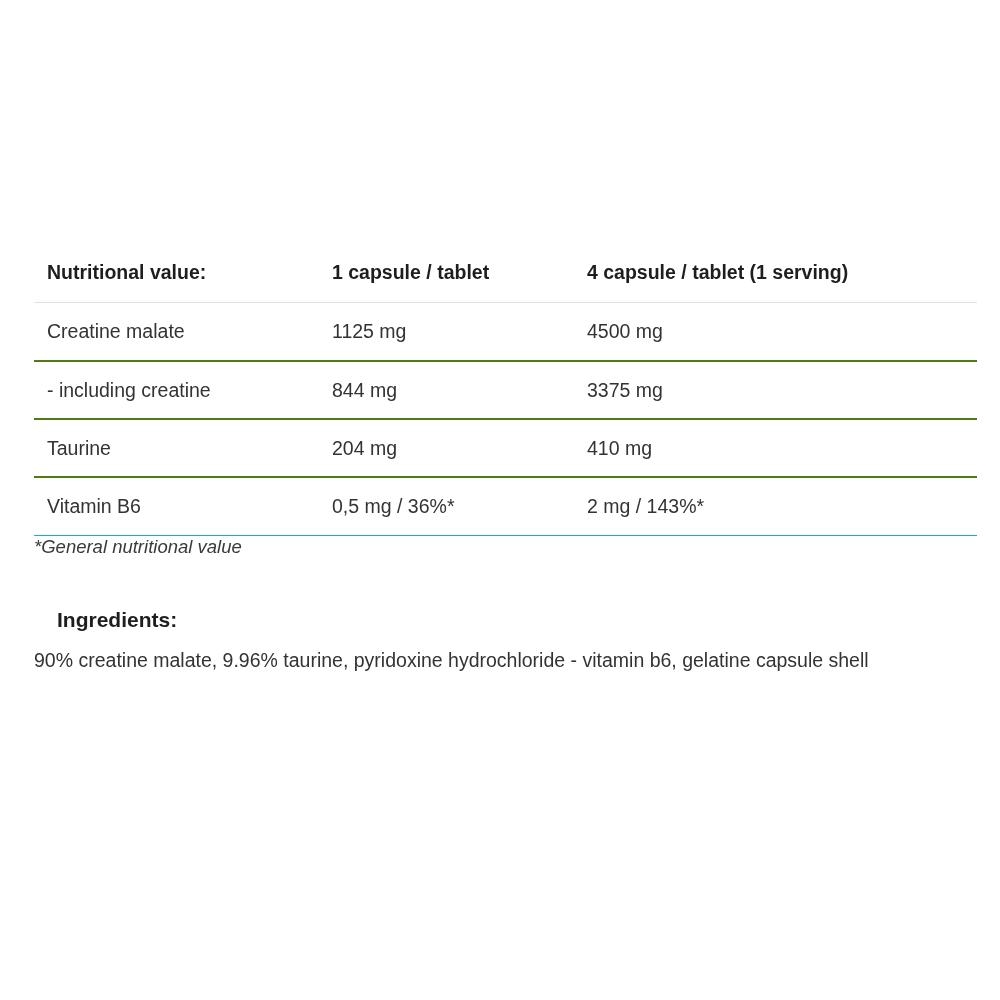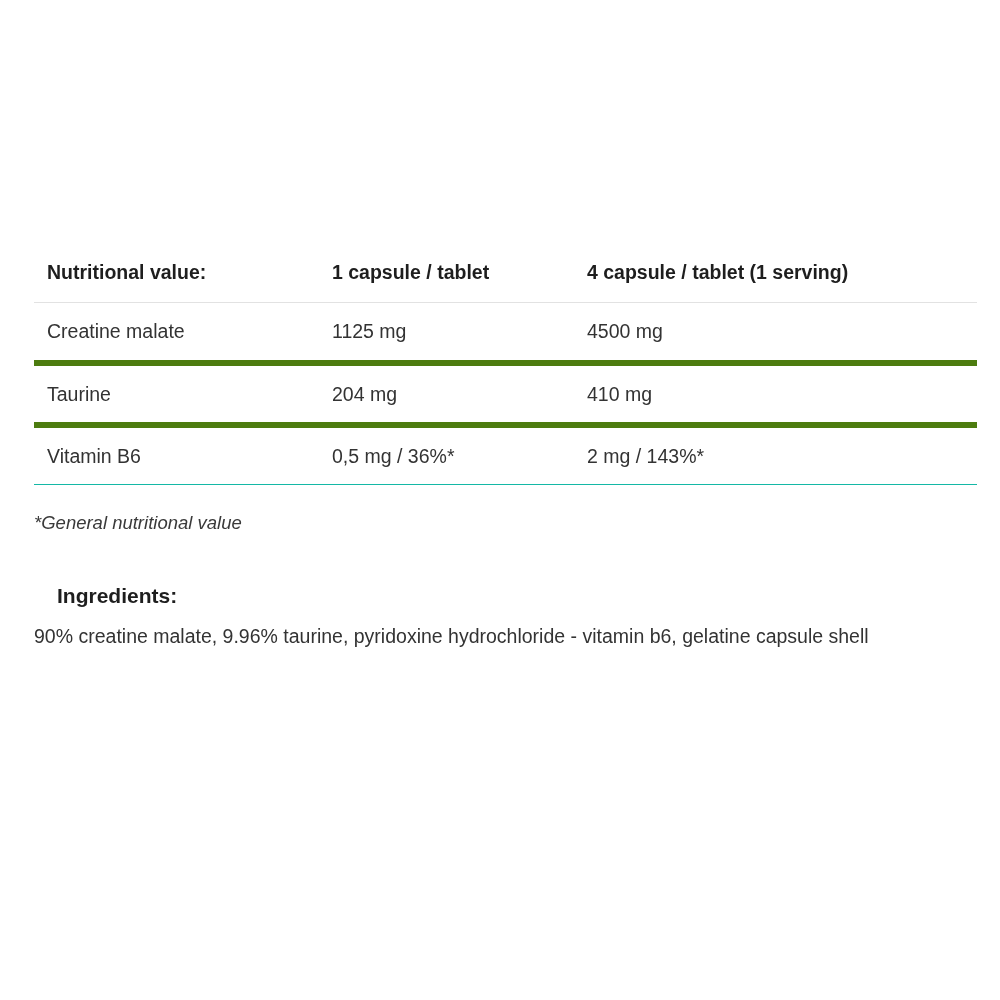--- a/index.html
+++ b/index.html
@@ -43,36 +43,35 @@
     font-weight: bold;
     color: #1e1e1e;
     font-size: 19.5px;
     padding-bottom: 17px;
     padding-top: 4px;
   }
   table.nutrition thead tr {
     border-bottom: 1px solid #e2e2e2;
   }
   table.nutrition tbody tr {
-    border-bottom: 6px solid #4d7c0f;
+    border-bottom: 2px solid #4d7c0f;
   }
   table.nutrition tbody tr:last-child {
     border-bottom: 1px solid #14b8a6;
   }
   table.nutrition tbody td {
     color: #333333;
     font-weight: normal;
   }
   .col-name { width: 285px; padding-left: 13px !important; }
   .col-one  { width: 255px; }
   .col-four { width: 390px; }
   thead .col-name { padding-left: 13px !important; }
 
   .footnote {
-    margin-top: 27px;
     margin-left: 0px;
     font-size: 18.5px;
     font-style: italic;
     color: #3a3a3a;
   }
   .ingredients-title {
     margin-top: 50px;
     font-size: 21px;
     font-weight: bold;
     color: #1e1e1e;
@@ -100,20 +99,25 @@
           <th class="col-four">4 capsule / tablet (1 serving)</th>
         </tr>
       </thead>
       <tbody>
         <tr>
           <td class="col-name">Creatine malate</td>
           <td class="col-one">1125 mg</td>
           <td class="col-four">4500 mg</td>
         </tr>
         <tr>
+          <td class="col-name">- including creatine</td>
+          <td class="col-one">844 mg</td>
+          <td class="col-four">3375 mg</td>
+        </tr>
+        <tr>
           <td class="col-name">Taurine</td>
           <td class="col-one">204 mg</td>
           <td class="col-four">410 mg</td>
         </tr>
         <tr>
           <td class="col-name">Vitamin B6</td>
           <td class="col-one">0,5 mg / 36%*</td>
           <td class="col-four">2 mg / 143%*</td>
         </tr>
       </tbody>

